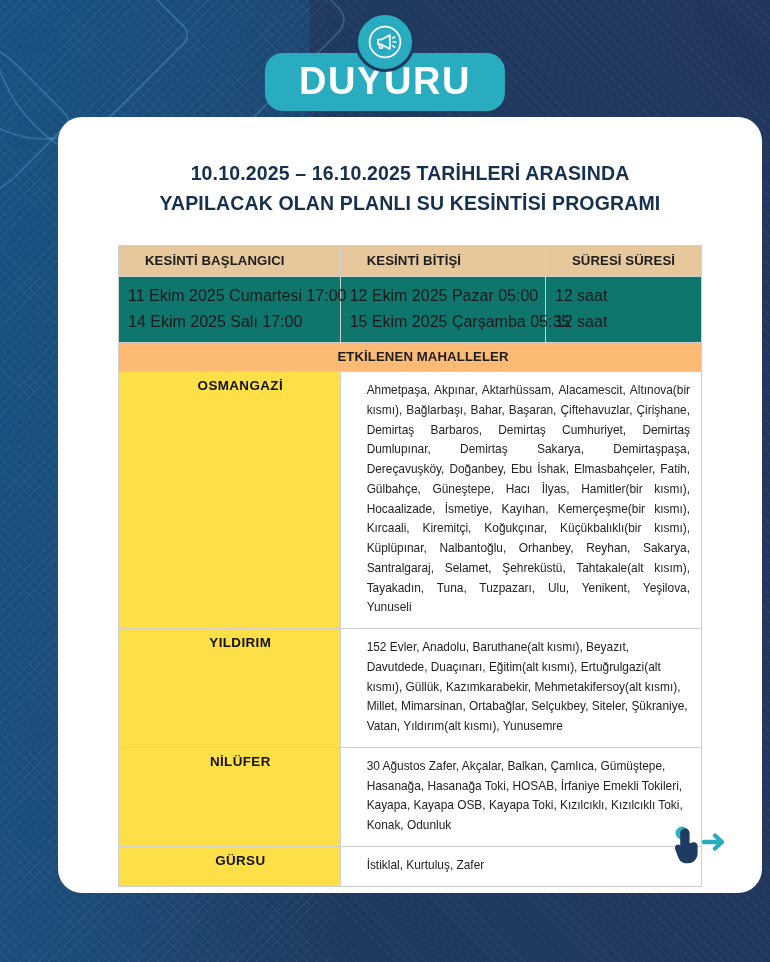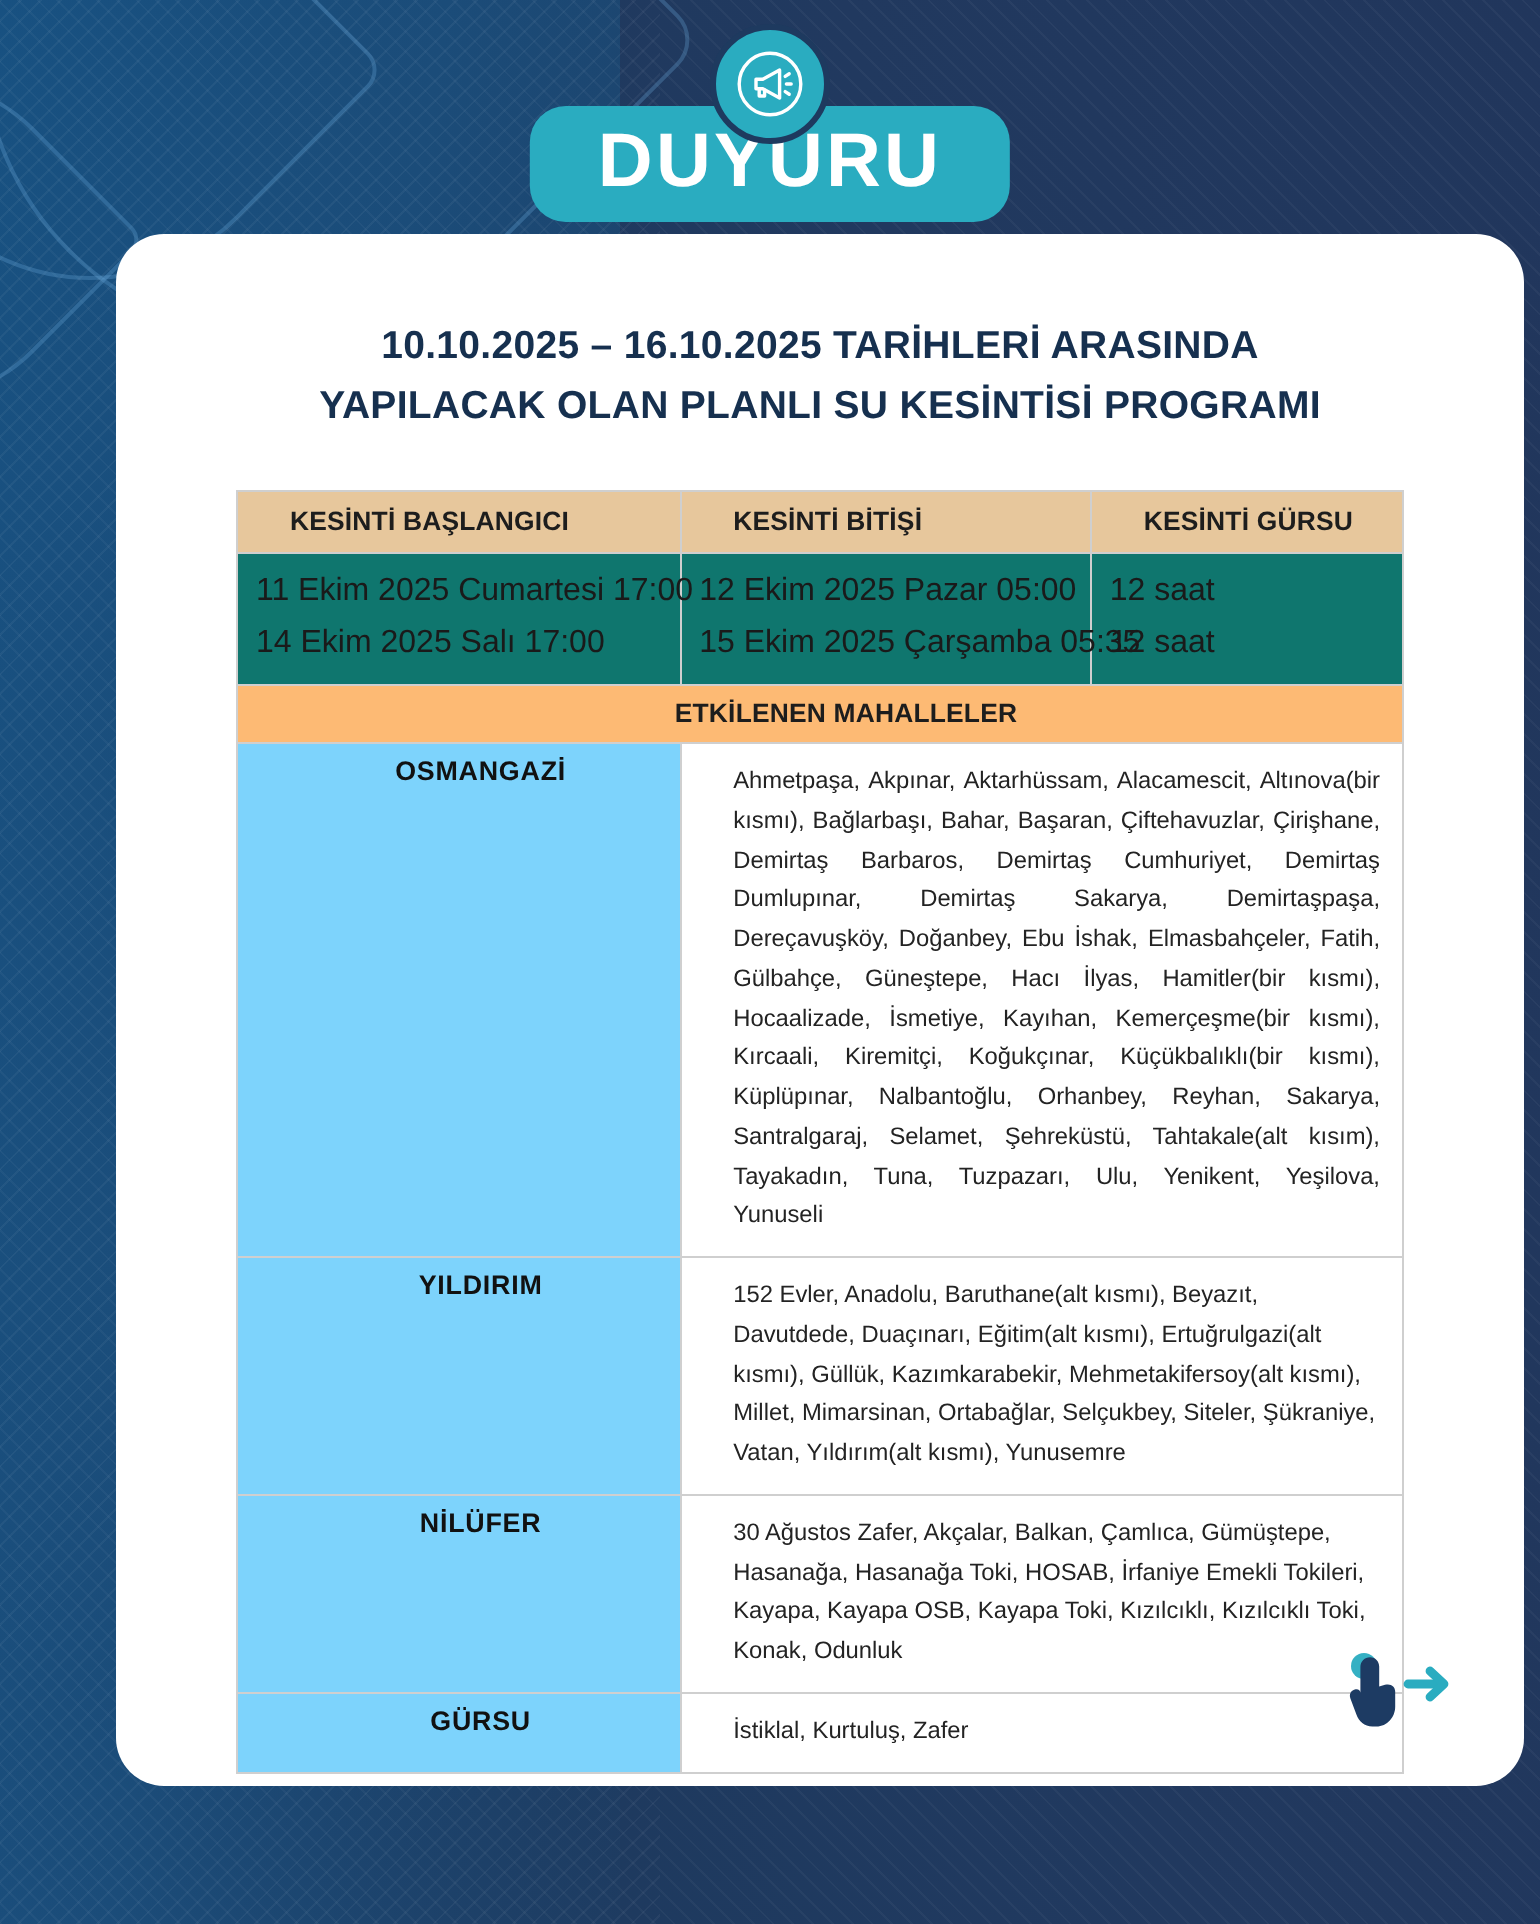--- a/index.html
+++ b/index.html
@@ -167,21 +167,21 @@
     background: #fdba74;
     text-align: center;
     font-weight: bold;
     font-size: 13.2px;
     padding: 6px 0 7px;
     color: #1d1d1d;
     letter-spacing: 0.1px;
   }
 
   td.district {
-    background: #7dd3fc;
+    background: #fde047;
     text-align: center;
     vertical-align: middle;
     font-weight: bold;
     font-size: 13.4px;
     color: #111111;
     letter-spacing: 0.4px;
     padding: 6px 4px;
   }
   td.hoods {
     background: #ffffff;
@@ -246,21 +246,21 @@
       <table class="kesinti">
         <colgroup>
           <col class="col-a">
             <col class="col-b">
             <col class="col-c">
         </colgroup>
         <thead>
           <tr>
             <th>KESİNTİ BAŞLANGICI</th>
             <th>KESİNTİ BİTİŞİ</th>
-            <th>KESİNTİ GÜRSU</th>
+            <th>SÜRESİ SÜRESİ</th>
           </tr>
         </thead>
         <tbody>
           <tr>
             <td class="sched">
               <span class="sched-line">11 Ekim 2025 Cumartesi 17:00</span>
               <span class="sched-line">14 Ekim 2025 Salı 17:00</span>
             </td>
             <td class="sched">
               <span class="sched-line">12 Ekim 2025 Pazar 05:00</span>

